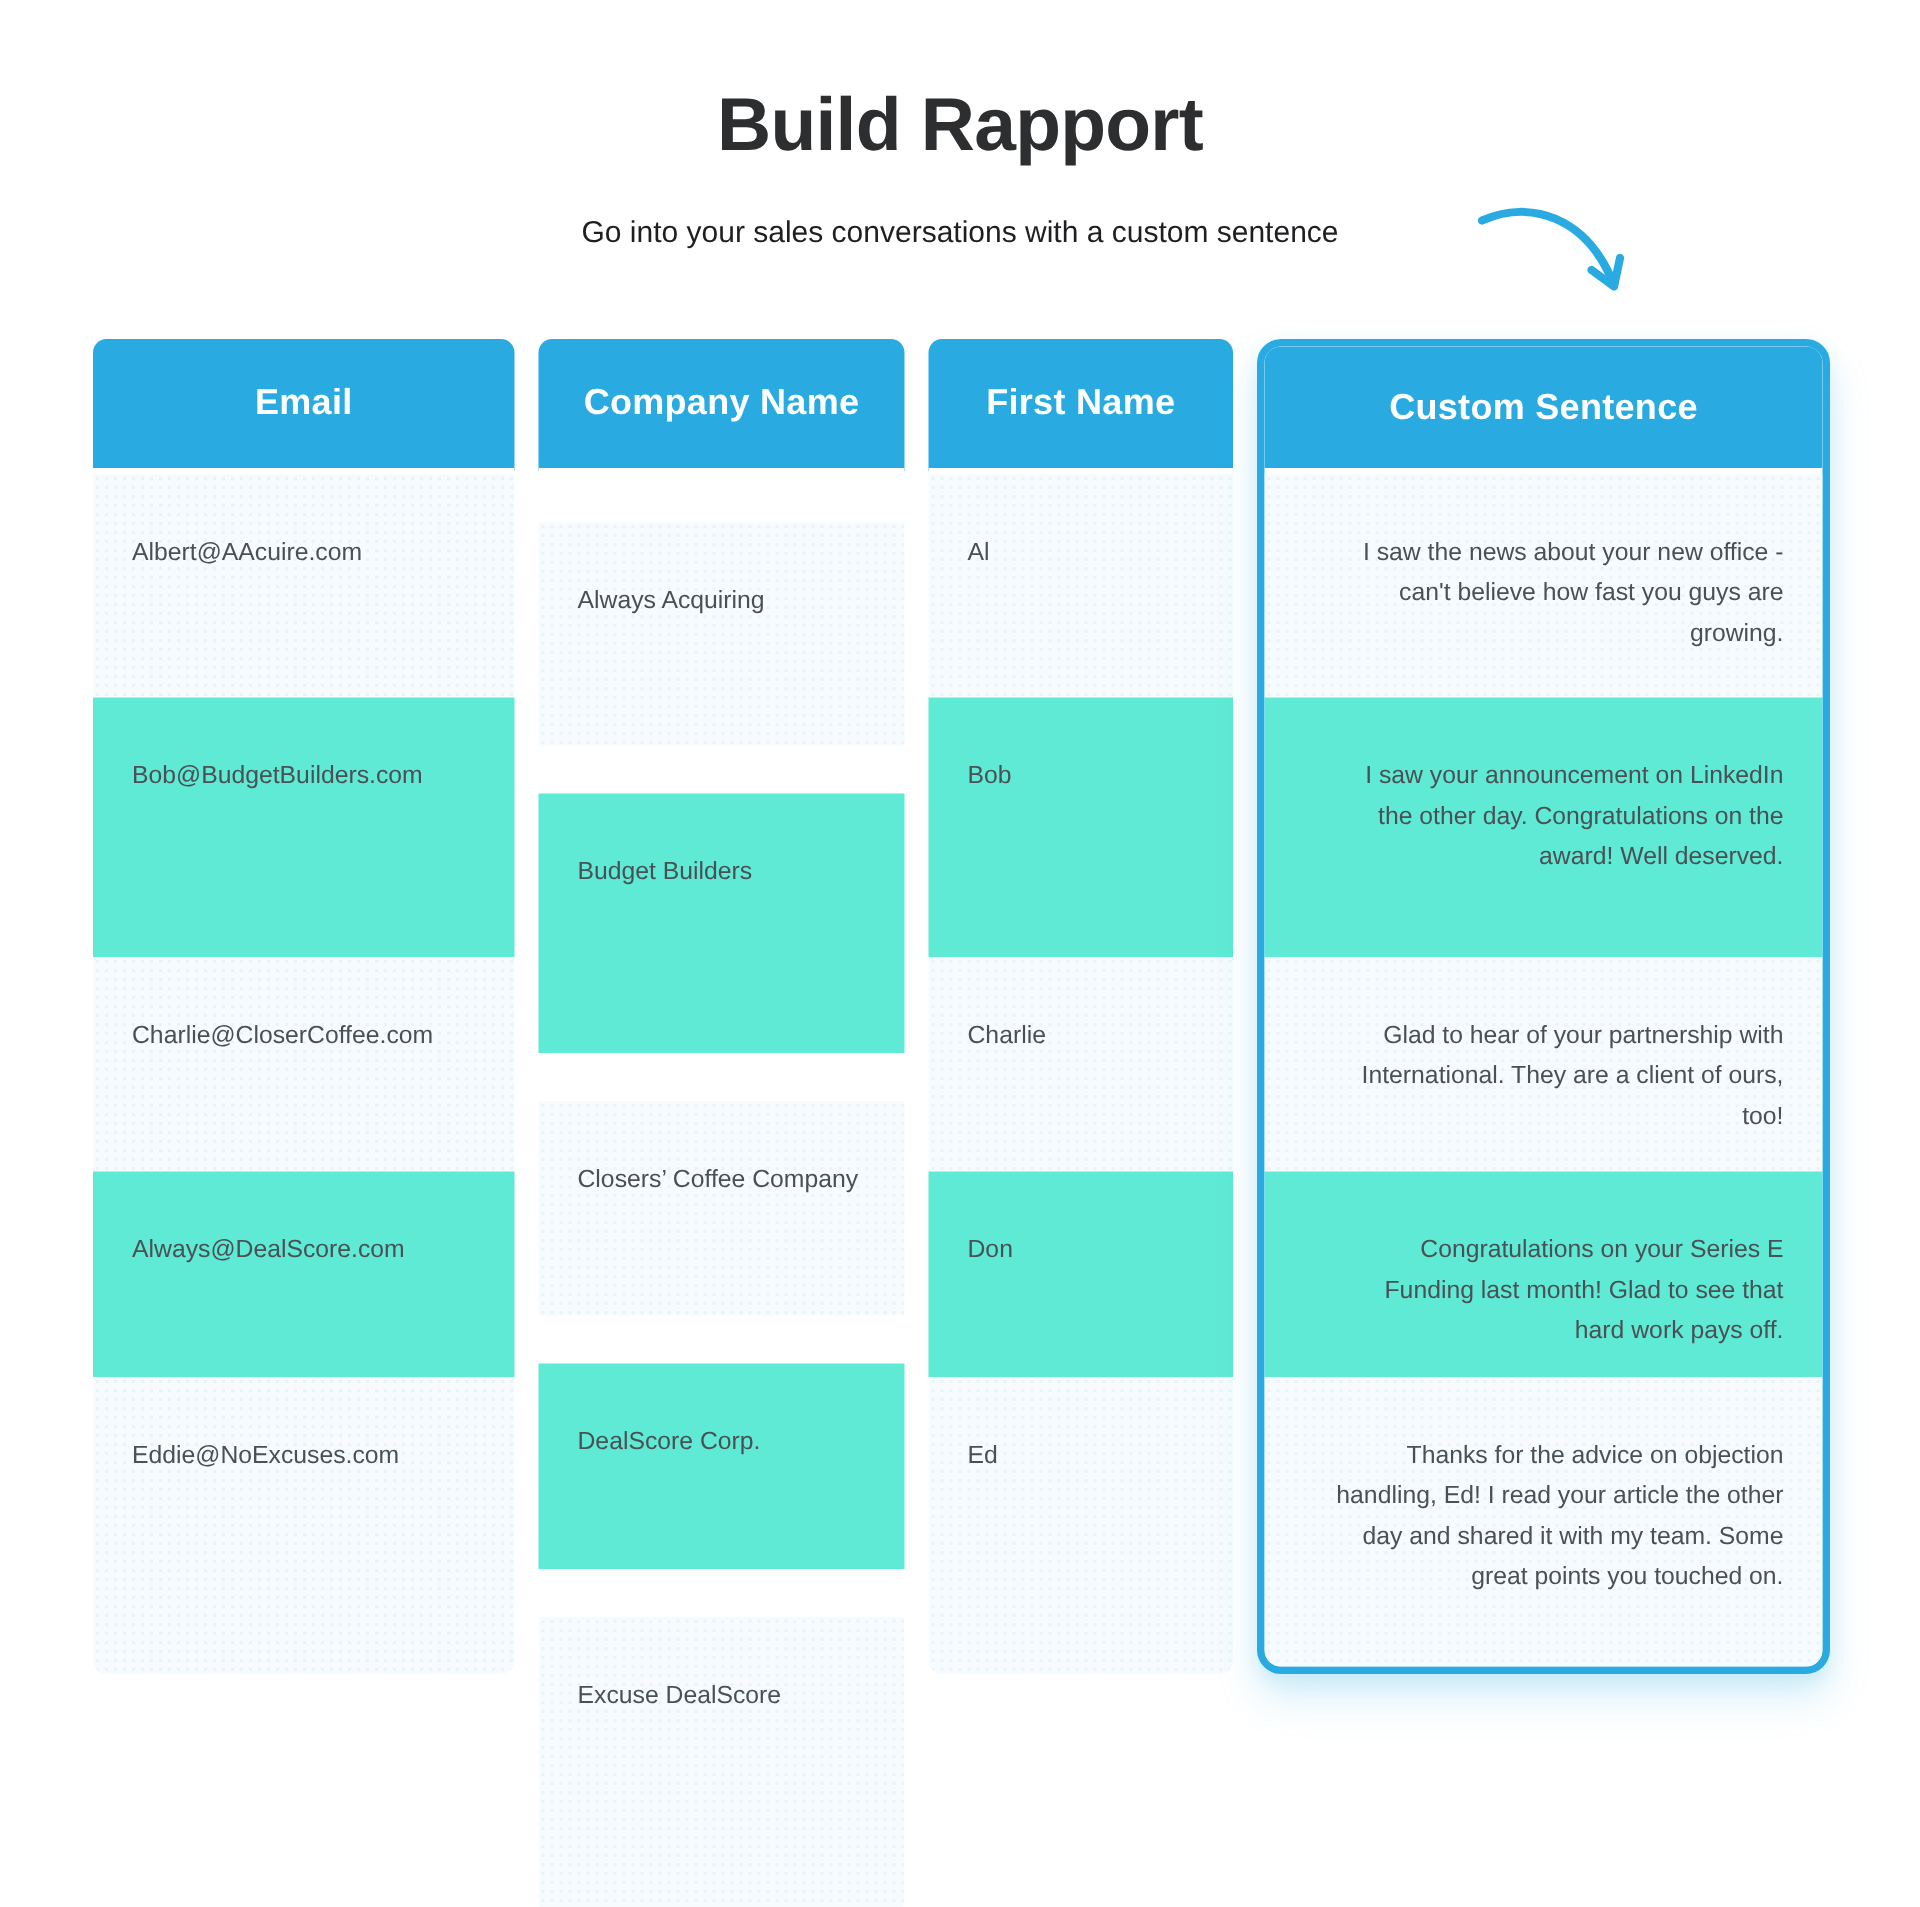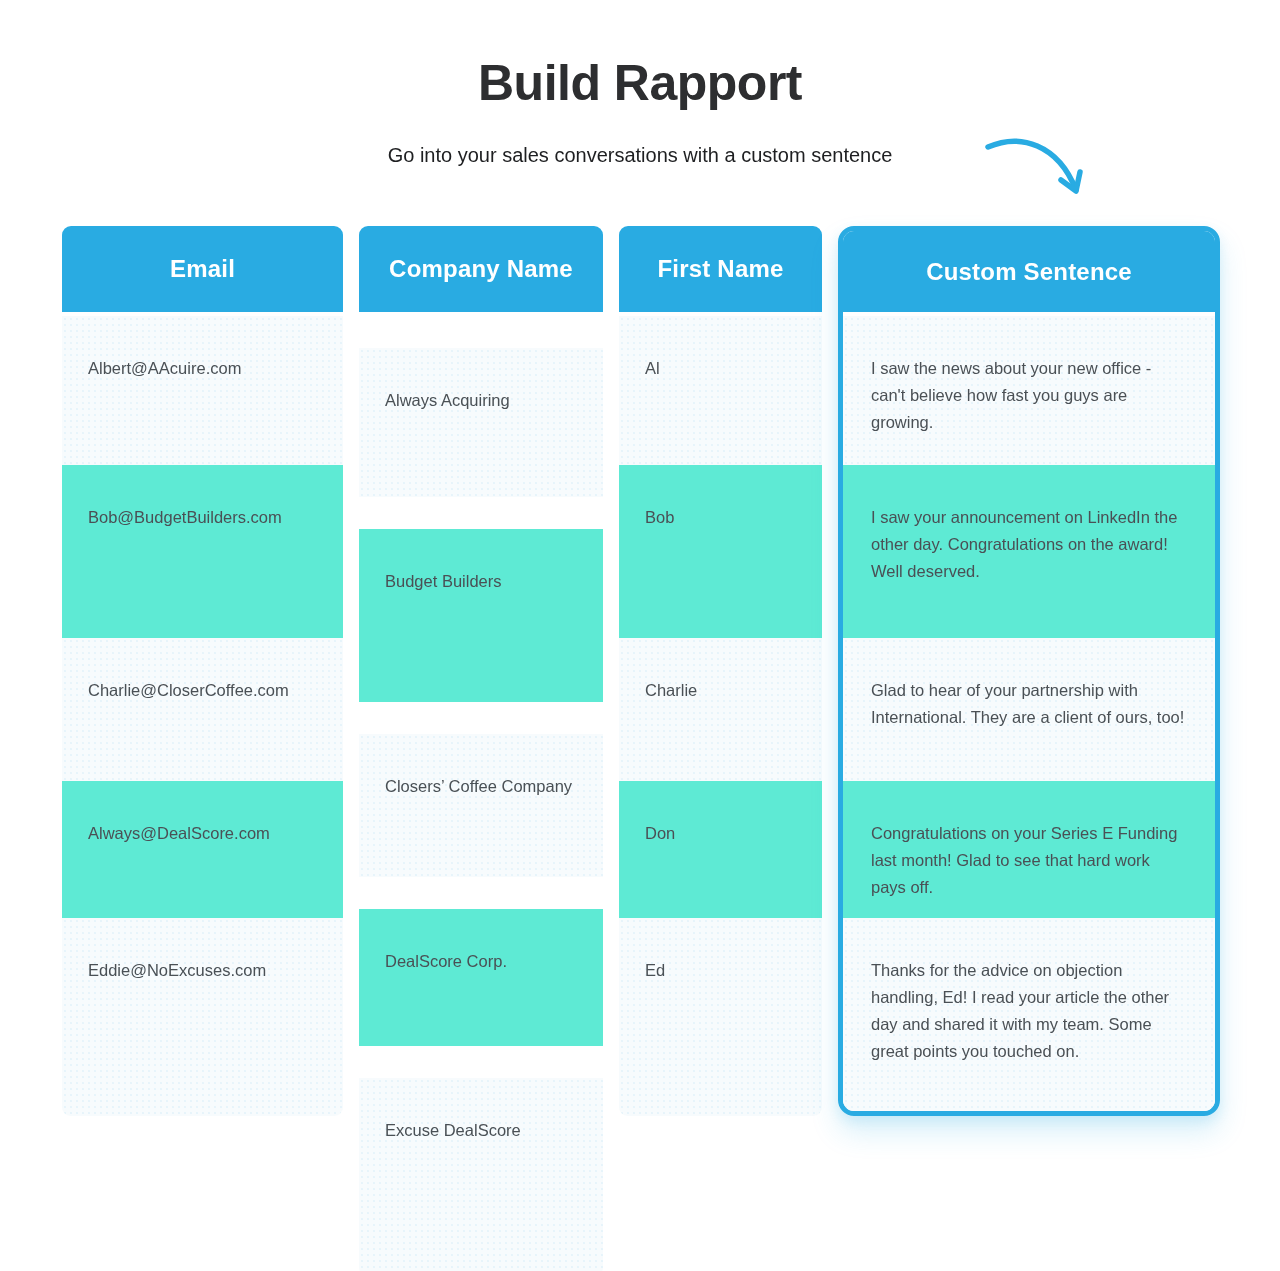--- a/index.html
+++ b/index.html
@@ -90,21 +90,21 @@
   
   .custom-border {
     border: 5px solid #29ABE2;
     border-radius: 16px;
     overflow: hidden;
     box-shadow: 0 16px 28px rgba(41,171,226,0.18), 0 5px 12px rgba(41,171,226,0.12);
     display: flex;
     flex-direction: column;
   }
   .custom-border .col-header { height: 85px; border-radius: 0; }
-  .custom-border .cell { padding: 39px 26px 0 28px; }
+  .custom-border .cell { padding: 39px 26px 0 44px; text-align: right; }
   .custom-border .r4 { height: 193px; }
   .custom-border .cell-last { border-radius: 0; }
 
   .footer {
     margin-top: 44px;
     display: flex;
     justify-content: center;
     align-items: center;
     gap: 15px;
   }

